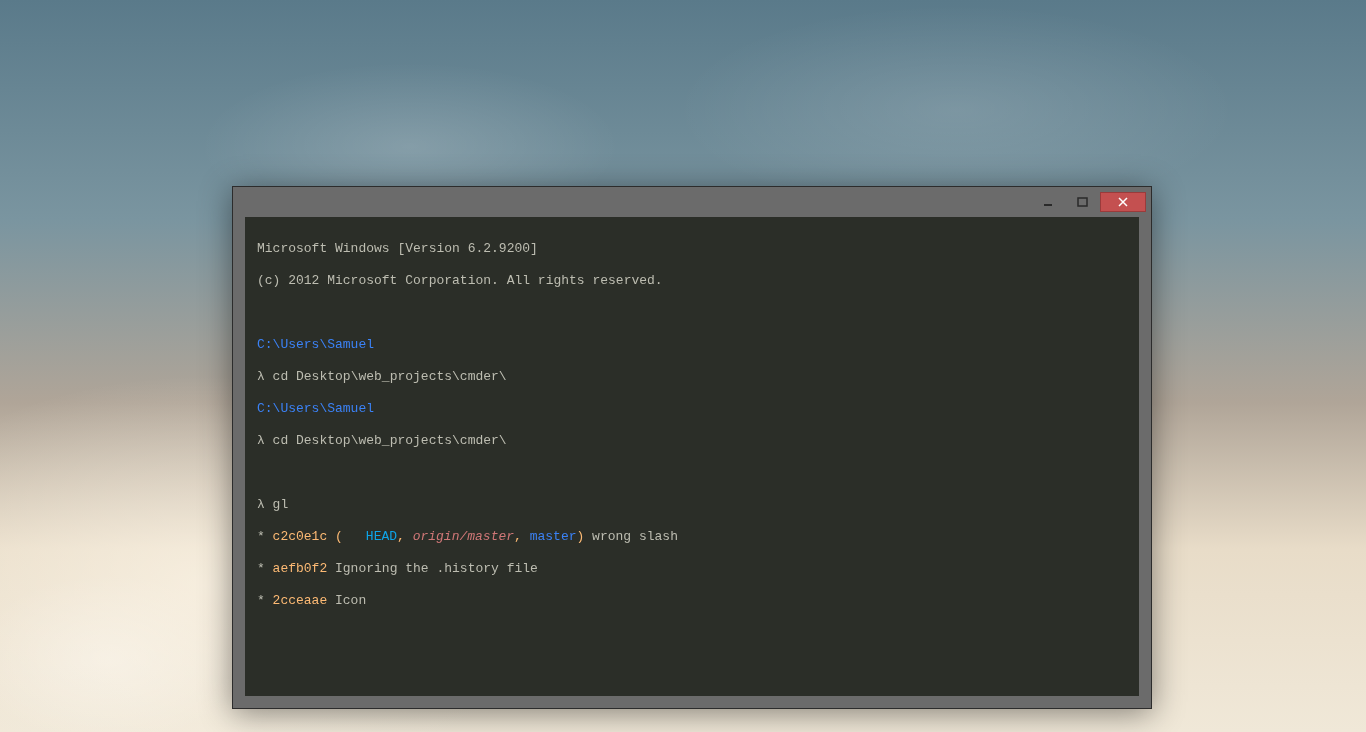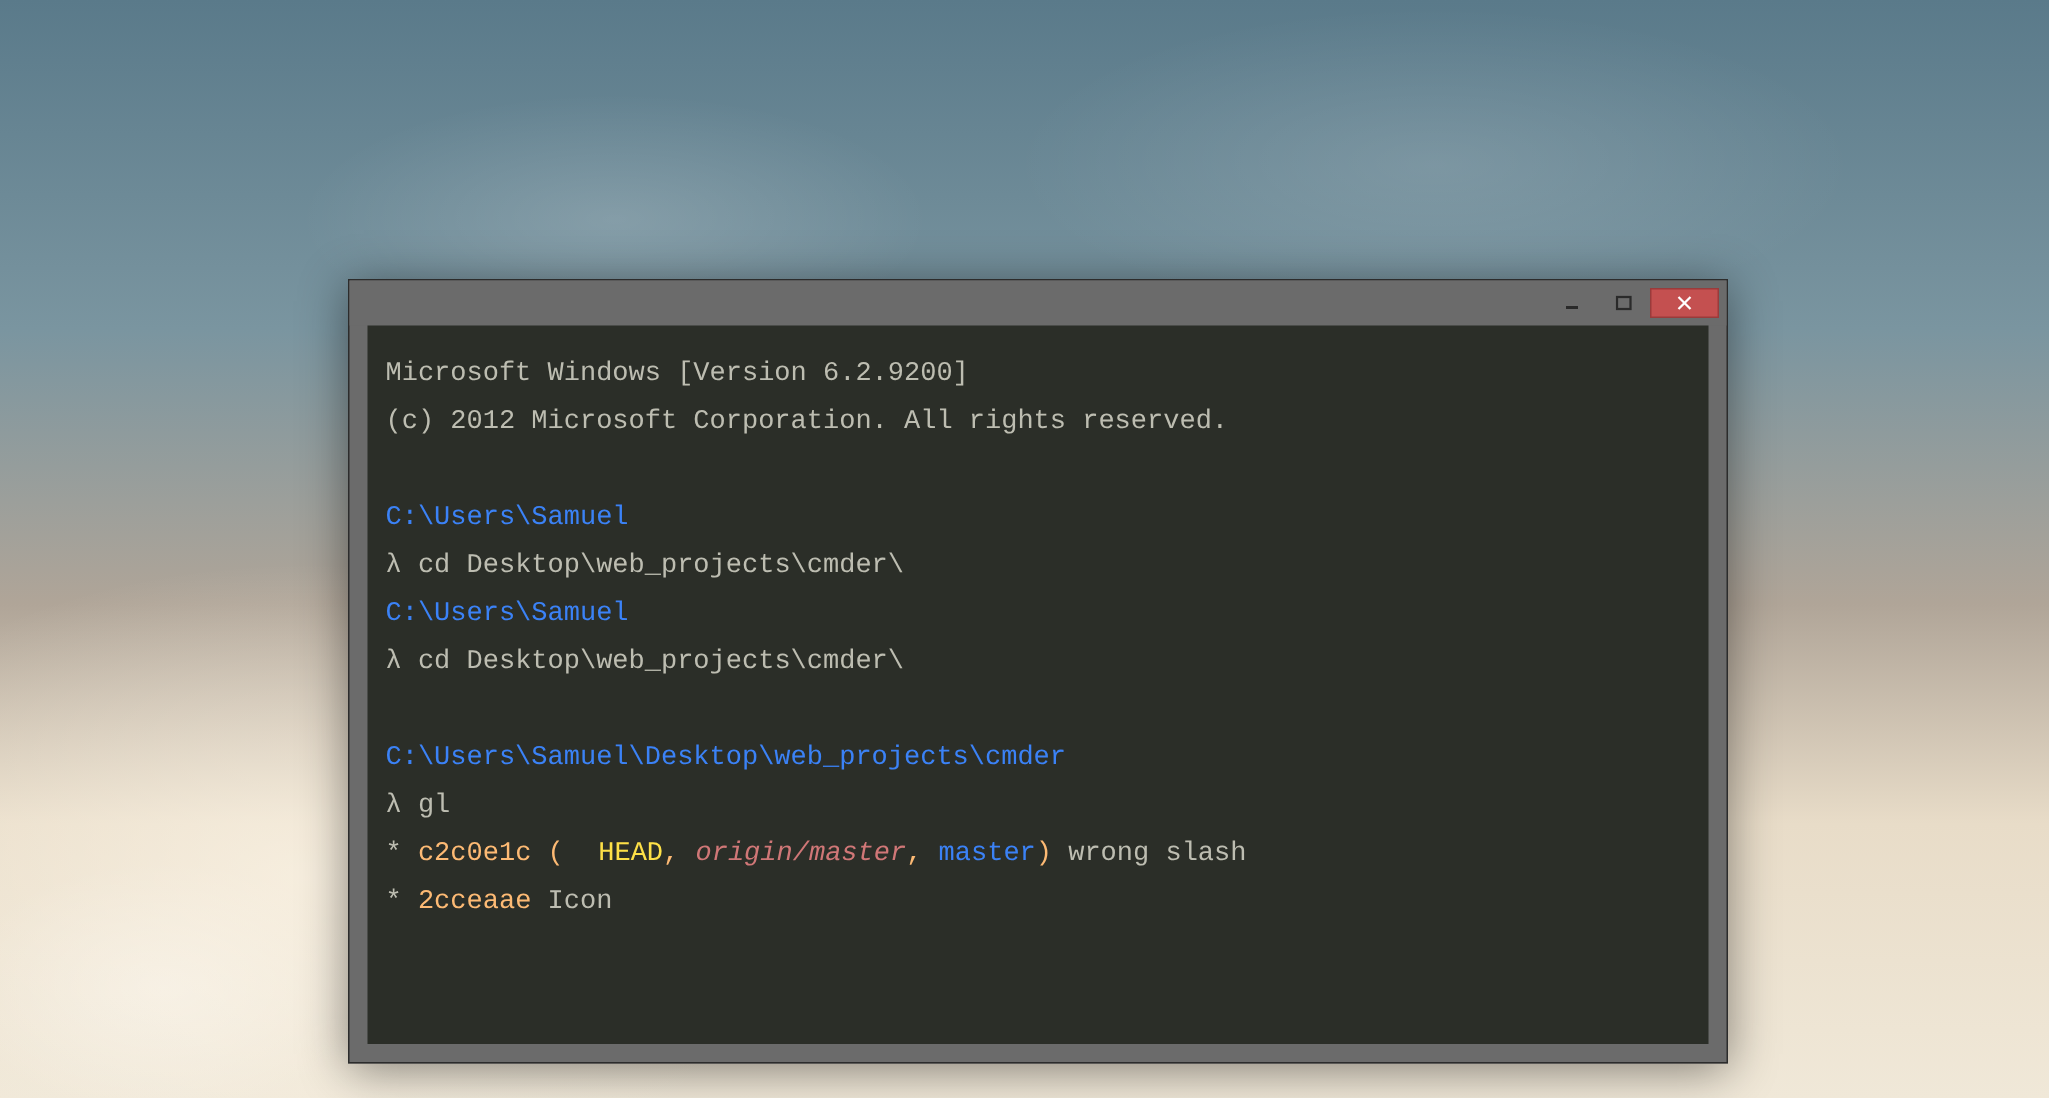--- a/index.html
+++ b/index.html
@@ -58,28 +58,28 @@
     }
     .win-btn.min, .win-btn.max {
       font-weight: bold;
     }
     .terminal-body {
       background: #2b2e28;
       height: calc(100% - 42px);
       margin: 0 12px 12px 12px;
       padding: 8px 12px;
       color: #dcdccc;
-      font-size: 18px;
+      font-size: 13px;
       line-height: 16px;
       white-space: pre;
       overflow: hidden;
     }
     .green { color: #3b82f6; }
     .yellow { color: #fdba74; }
-    .cyan { color: #fde047; padding-left: 23px; }
+    .cyan { color: #0ea5e9; padding-left: 23px; }
     .red { color: #d07777; font-style: italic; }
     .gray { color: #bdbdb1; }
     .line { display: block; }
   </style>
 </head>
 <body>
 
 <div class="terminal-window">
   <div class="titlebar">
     <div class="win-btn min">
@@ -100,23 +100,23 @@
   </div>
   <div class="terminal-body">
 <span class="line gray">Microsoft Windows [Version 6.2.9200]</span>
 <span class="line gray">(c) 2012 Microsoft Corporation. All rights reserved.</span>
 <span class="line"> </span>
 <span class="line"><span class="green">C:\Users\Samuel</span></span>
 <span class="line"><span class="gray">λ</span><span class="gray"> cd Desktop\web_projects\cmder\</span></span>
 <span class="line"><span class="green">C:\Users\Samuel</span></span>
 <span class="line"><span class="gray">λ</span><span class="gray"> cd Desktop\web_projects\cmder\</span></span>
 <span class="line"> </span>
-<span class="line"><span class="green">C:\Users\Samuel\Desktop\web_projects\cmder</span></span>
 <span class="line"><span class="gray">λ</span><span class="gray"> gl</span></span>
 <span class="line"><span class="gray">* </span><span class="yellow">c2c0e1c</span><span class="yellow"> (</span><span class="cyan">HEAD</span><span class="yellow">, </span><span class="red">origin/master</span><span class="yellow">, </span><span class="green">master</span><span class="yellow">)</span><span class="gray"> wrong slash</span></span>
+<span class="line"><span class="gray">* </span><span class="yellow">aefb0f2</span><span class="gray"> Ignoring the .history file</span></span>
 <span class="line"><span class="gray">* </span><span class="yellow">2cceaae</span><span class="gray"> Icon</span></span>
 
 
 
 
 
 
 
 
 

